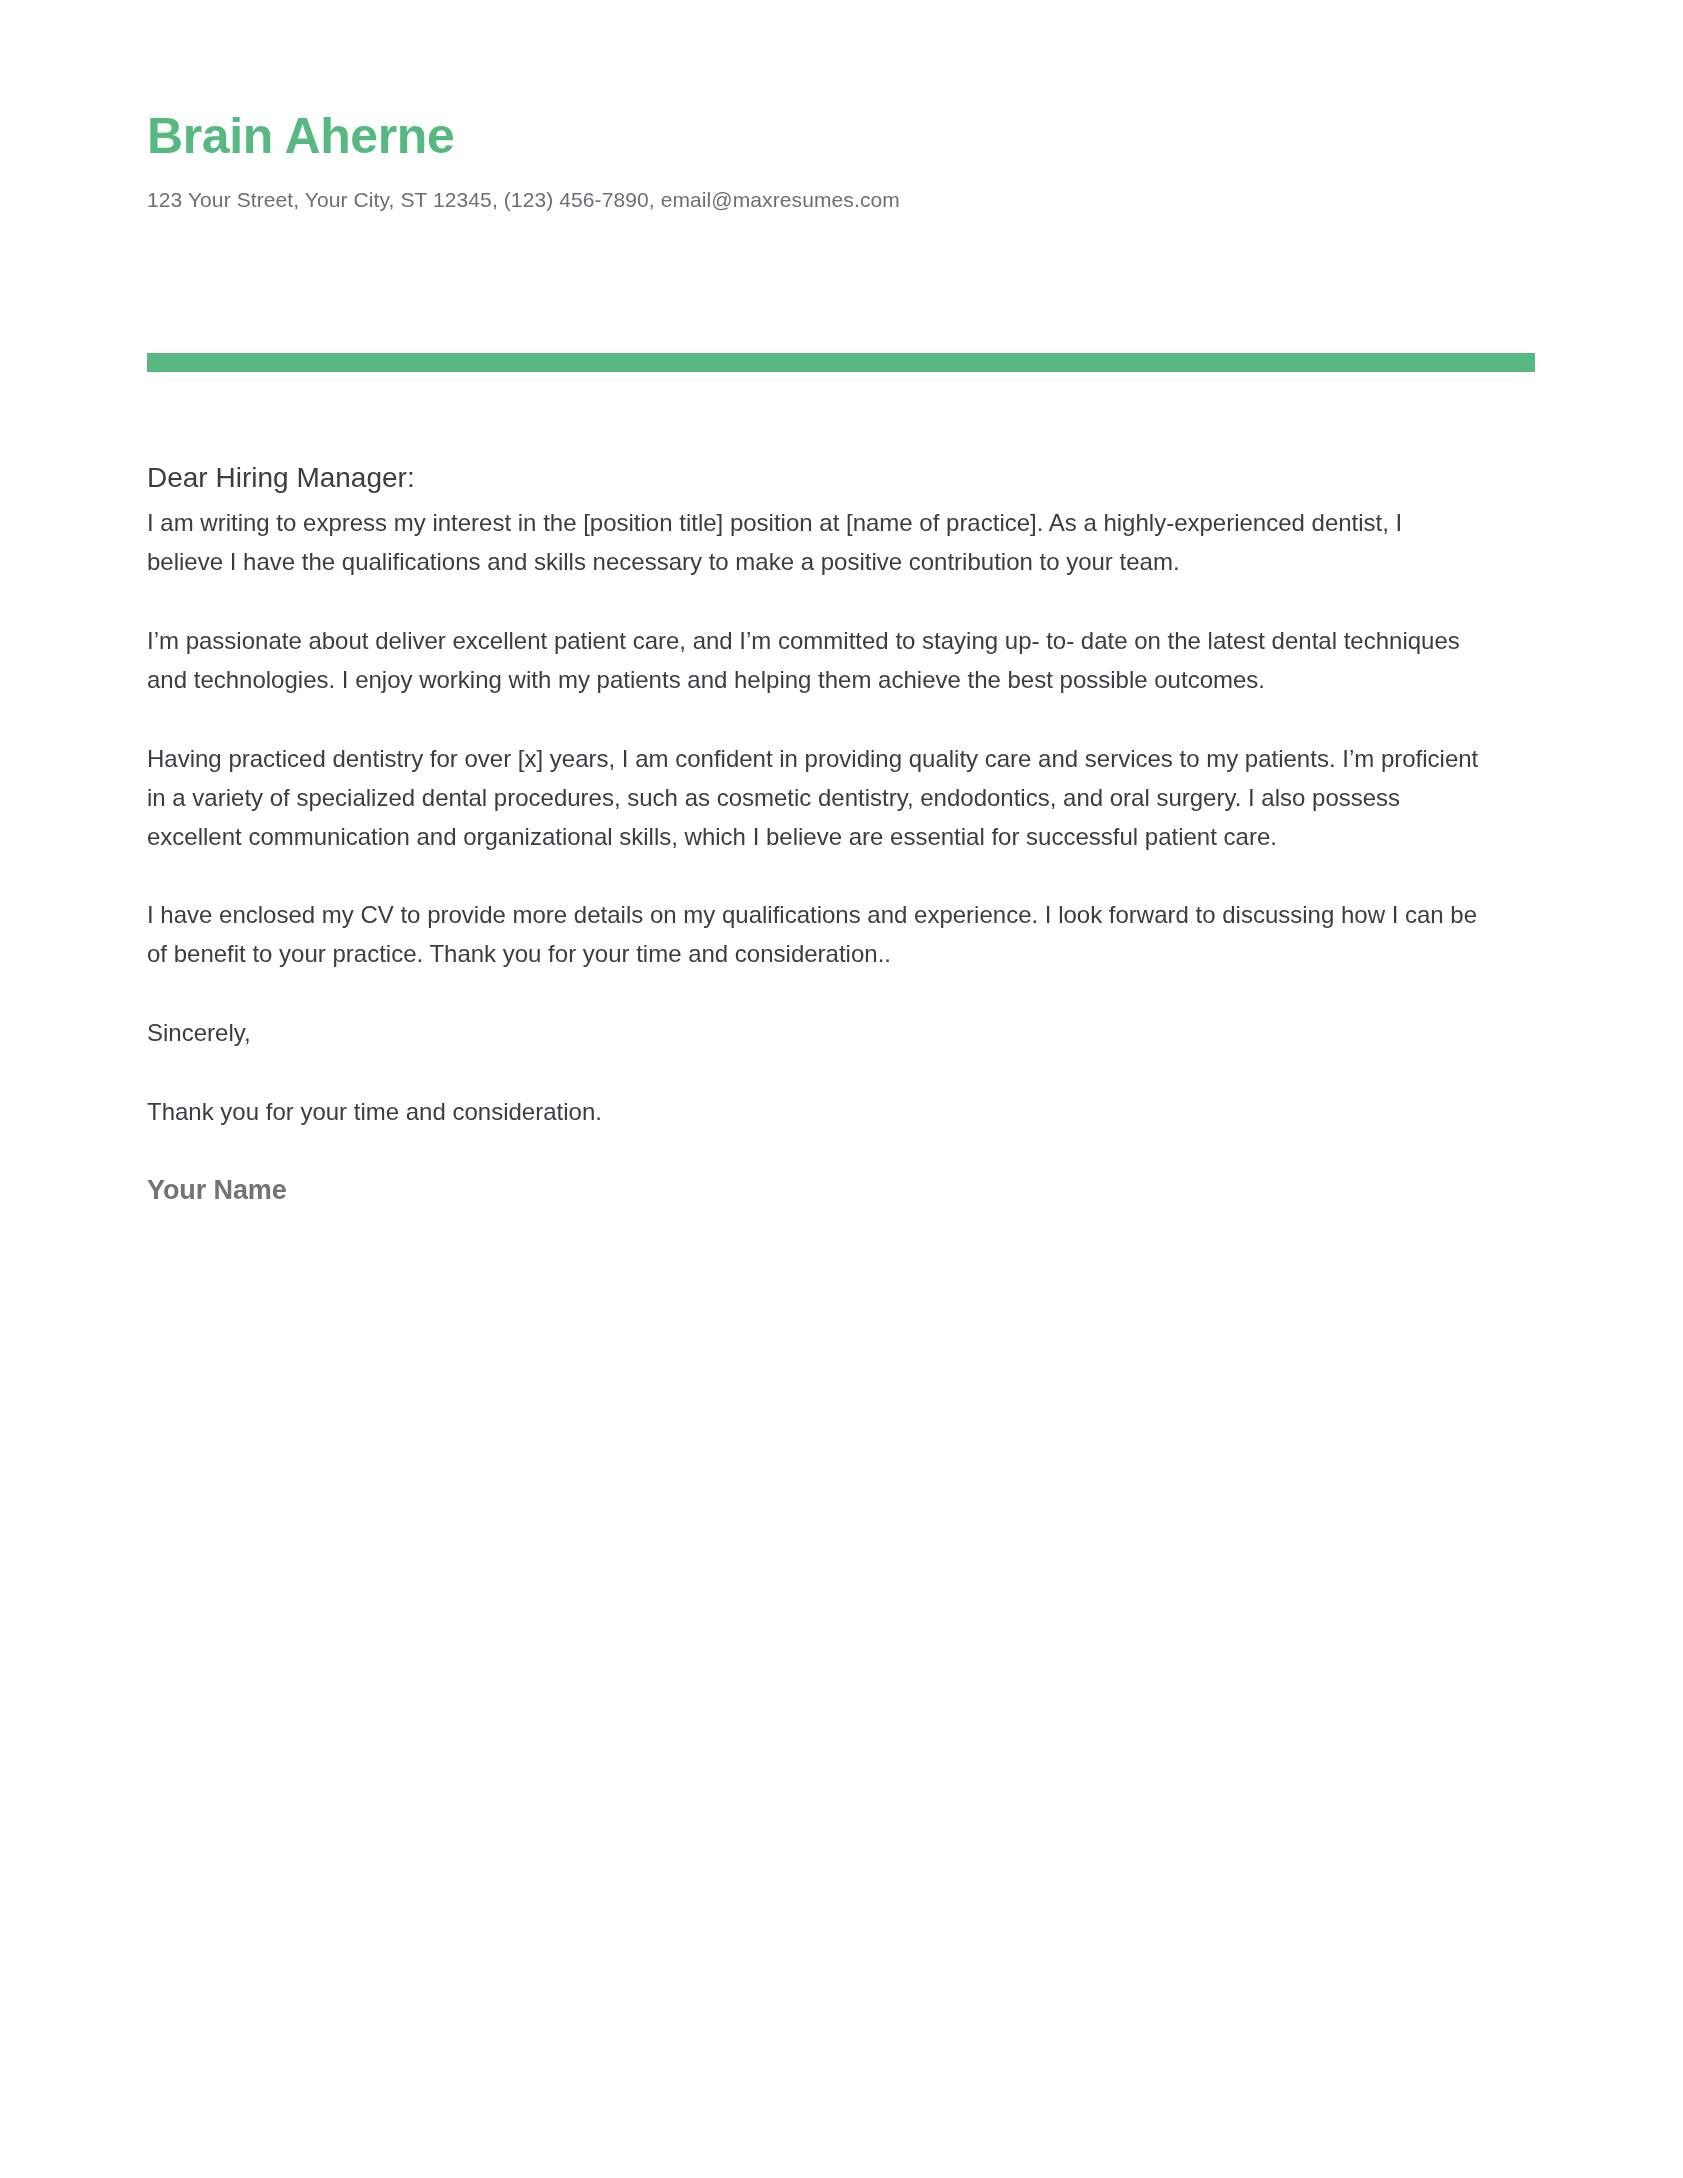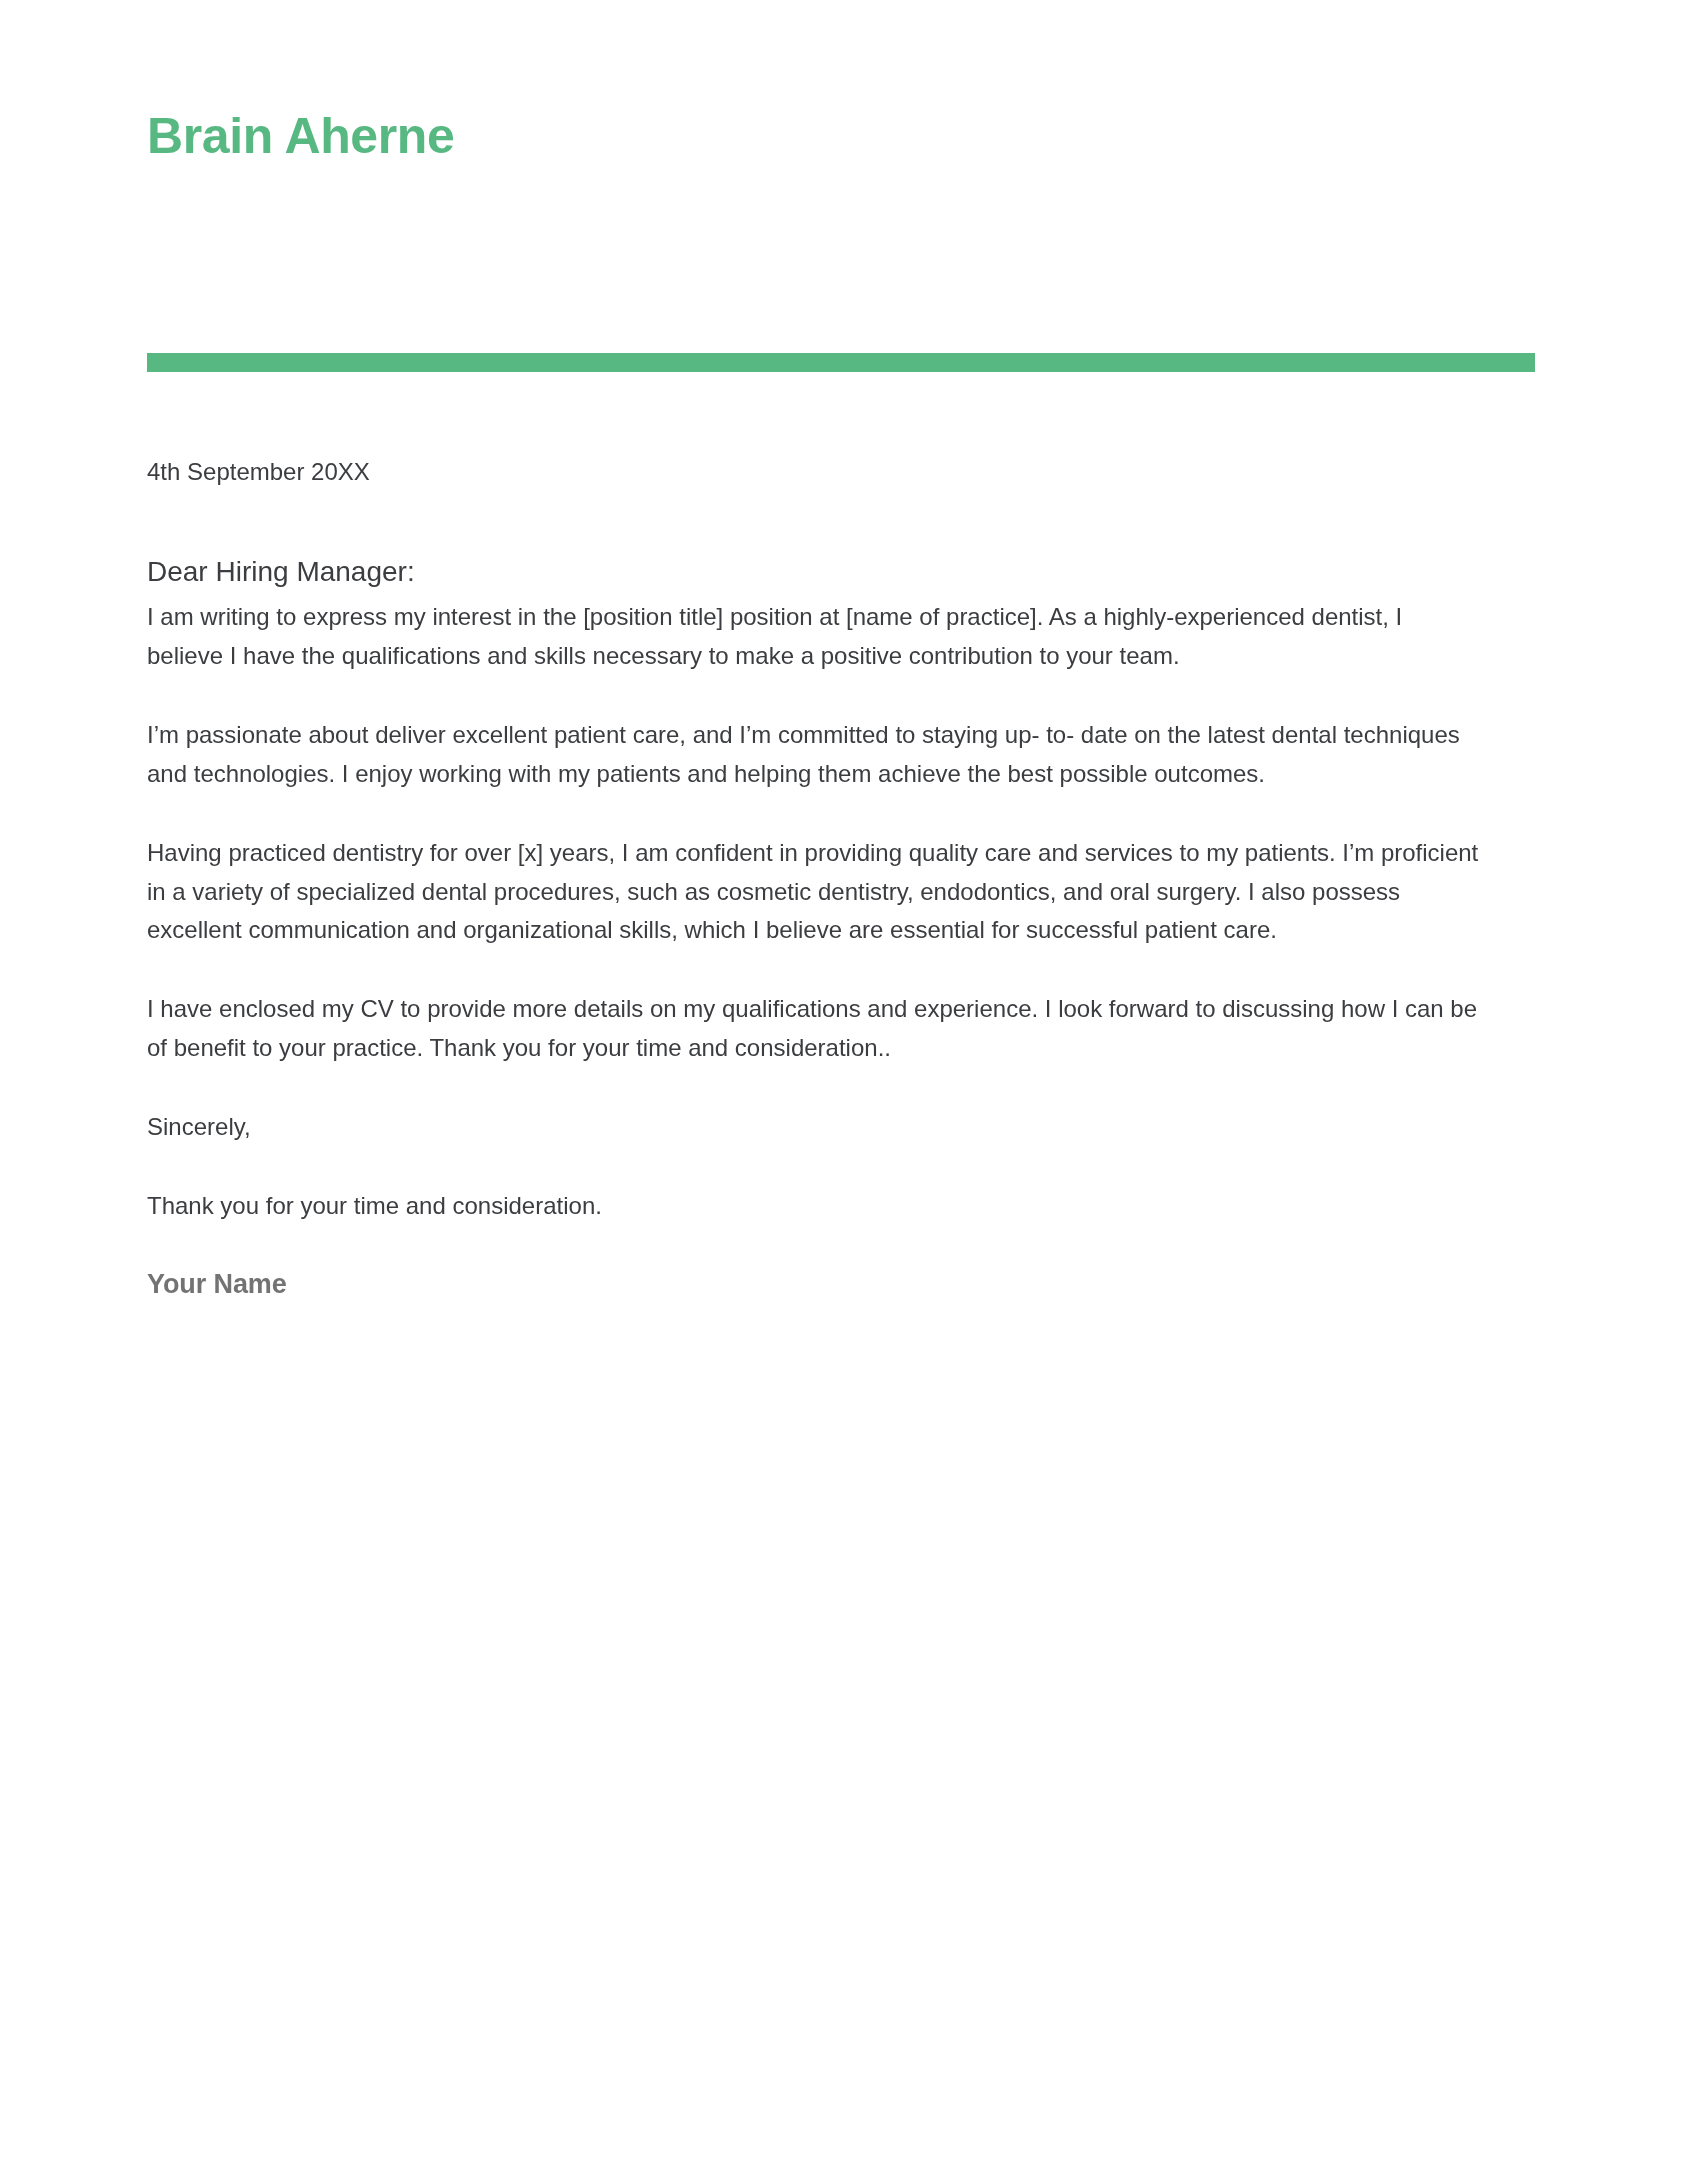--- a/index.html
+++ b/index.html
@@ -123,27 +123,27 @@
     margin: 26px 0 0 0;
   }
 </style>
 </head>
 <body>
 
 <div class="page">
 
   <div class="header">
     <h1 class="applicant-name">Brain Aherne</h1>
+    <p class="contact-line">123 Your Street, Your City, ST 12345, (123) 456-7890, email@maxresumes.com</p>
   </div>
 
   <div class="rule-top"></div>
 
   <div class="letter">
 
-    <p class="date-line">4th September 20XX</p>
 
     <p class="salutation">Dear Hiring Manager:</p>
 
     <p class="body-paragraph">I am writing to express my interest in the [position title] position at [name of practice]. As a highly-experienced dentist, I believe I have the qualifications and skills necessary to make a positive contribution to your team.</p>
 
     <p class="body-paragraph">I’m passionate about deliver excellent patient care, and I’m committed to staying up- to- date on the latest dental techniques and technologies. I enjoy working with my patients and helping them achieve the best possible outcomes.</p>
 
     <p class="body-paragraph">Having practiced dentistry for over [x] years, I am confident in providing quality care and services to my patients. I’m proficient in a variety of specialized dental procedures, such as cosmetic dentistry, endodontics, and oral surgery. I also possess excellent communication and organizational skills, which I believe are essential for successful patient care.</p>
 
     <p class="body-paragraph">I have enclosed my CV to provide more details on my qualifications and experience. I look forward to discussing how I can be of benefit to your practice. Thank you for your time and consideration..</p>

